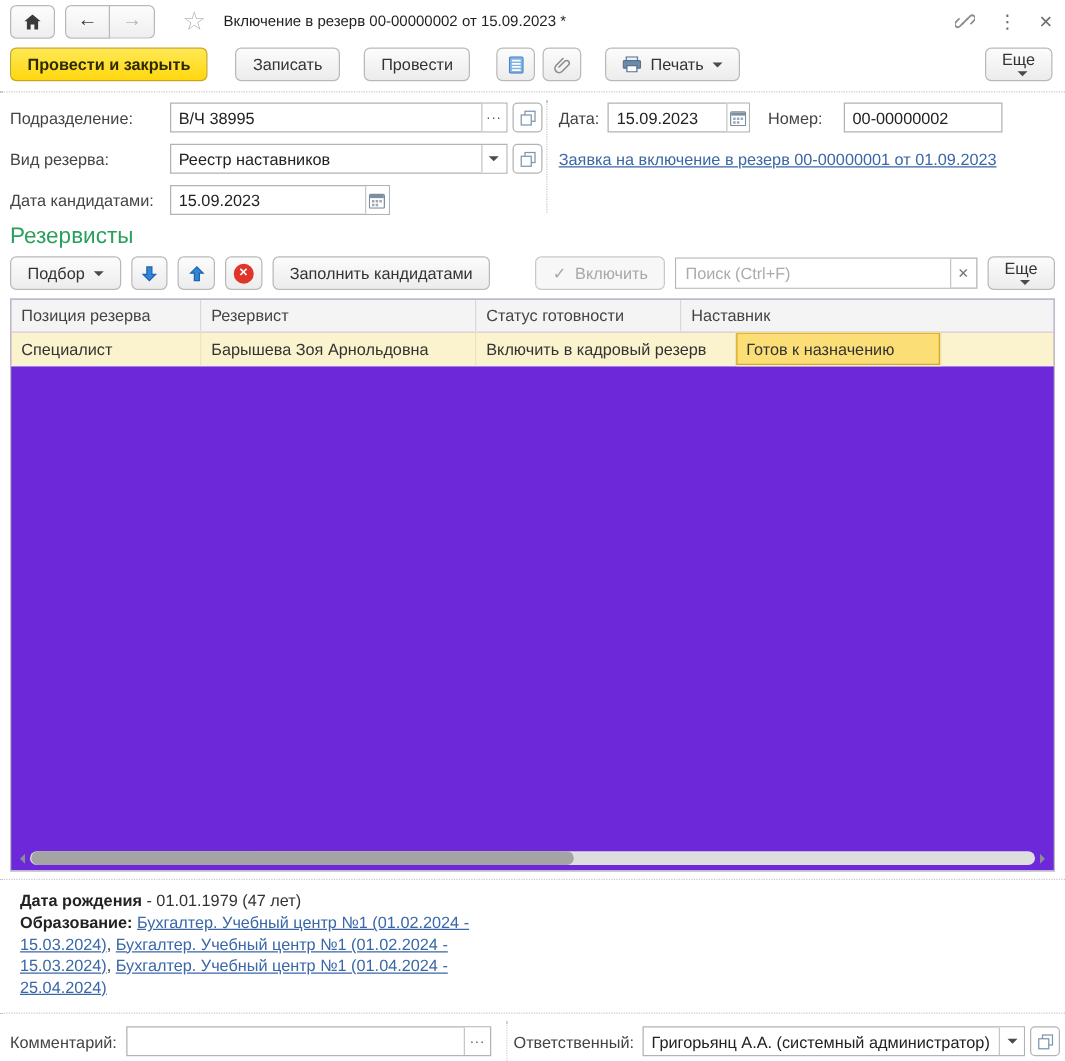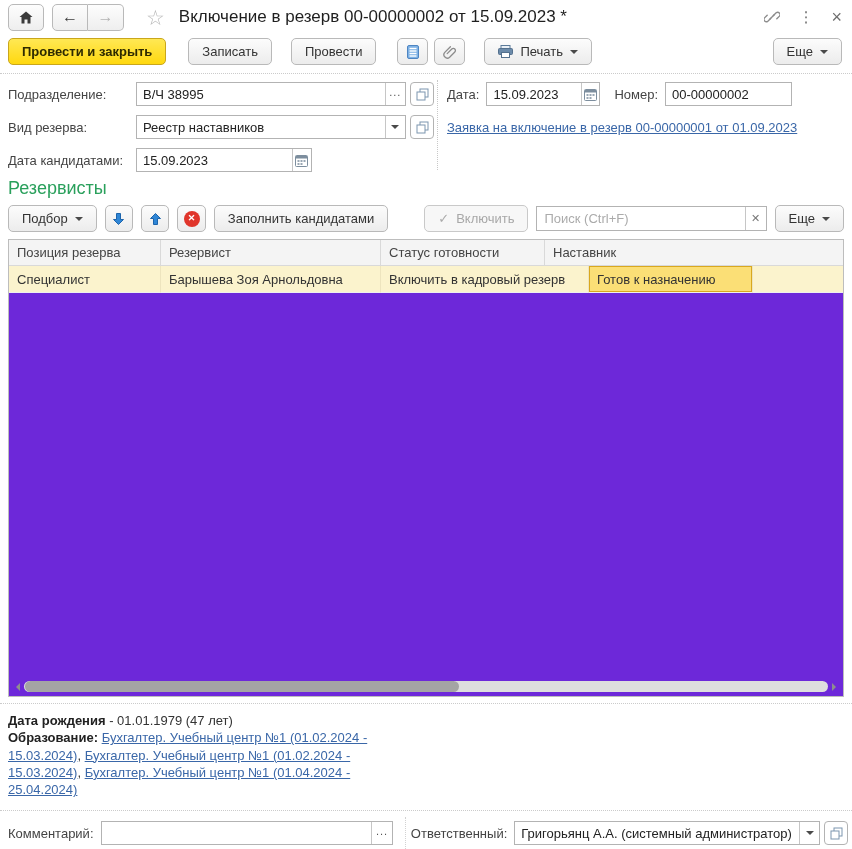--- a/index.html
+++ b/index.html
@@ -9,21 +9,21 @@
   
   .titlebar { display:flex; align-items:center; height:34px; padding:0 10px 0 8px; }
   .nav-btn { height:27px; width:36px; display:flex; align-items:center; justify-content:center;
     background:linear-gradient(#FDFDFD,#EEEEEE); border:1px solid #B9B9B9; border-radius:5px; cursor:pointer; }
   .nav-pair { display:inline-flex; margin-left:8px; }
   .nav-pair .nav-btn:first-child { border-radius:5px 0 0 5px; }
   .nav-pair .nav-btn:last-child { border-radius:0 5px 5px 0; border-left:none; }
   .arrow-glyph { font-size:16px; font-weight:bold; color:#3A3A3A; line-height:1; }
   .arrow-glyph.disabled { color:#B3B3B3; font-weight:normal; }
   .star { font-size:21px; color:#B9B9B9; margin-left:22px; cursor:pointer; line-height:1; }
-  .wtitle { font-size:17px; color:#1F1F1F; margin-left:14px; white-space:nowrap; }
+  .wtitle { font-size:12px; color:#1F1F1F; margin-left:14px; white-space:nowrap; }
   .tb-right { margin-left:auto; display:flex; align-items:center; gap:18px; }
   .tb-ico { color:#6F6F6F; cursor:pointer; display:flex; align-items:center; }
   .dots { font-size:15px; letter-spacing:0; }
   .closex { font-size:18px; }
 
   
   .cmdbar { display:flex; align-items:center; padding:4px 10px 8px 8px; }
   .btn { height:27px; display:inline-flex; align-items:center; justify-content:center; padding:0 13px;
     background:linear-gradient(#FCFCFC,#ECECEC); border:1px solid #B9B9B9; border-radius:5px;
     font-size:13px; color:#333; cursor:pointer; white-space:nowrap; }
@@ -56,42 +56,42 @@
   .grid-toolbar { display:flex; align-items:center; padding:0 8px 7px 8px; gap:8px; }
   .btn-dis { color:#A8A8A8; border-color:#C9C9C9; background:#F7F7F7; cursor:default; margin-left:28px; }
   .chk { color:#ABABAB; margin-right:7px; font-size:13px; }
   .del-circle { width:16px; height:16px; border-radius:50%; background:#E0352B; color:#fff; font-size:9px;
     font-weight:bold; display:flex; align-items:center; justify-content:center; line-height:1; }
   .search { display:flex; align-items:stretch; height:25px; width:253px; border:1px solid #B3B3B3; background:#fff; }
   .search input { flex:1; border:none; outline:none; padding:0 7px; font:inherit; color:#222; min-width:0; }
   .search input::placeholder { color:#ABABAB; }
   .search .clear { width:21px; border-left:1px solid #C6C6C6; display:flex; align-items:center; justify-content:center;
     color:#777; font-size:11px; cursor:pointer; }
-  .ml-auto { margin-left:auto; }
+  .ml-auto { margin-left:auto;flex-direction:column; }
 
   
   .grid { margin:0 8px; border:1px solid #BDBDBD; height:458px; position:relative; display:flex; flex-direction:column; background:#6d28d9; }
   .g-head { display:flex; background:#F4F4F4; border-bottom:1px solid #D9D9D9; height:26px; }
   .g-head .cell { color:#444; }
   .cell { padding:0 8px; line-height:26px; border-right:1px solid #D9D9D9; overflow:hidden; white-space:nowrap; }
   .c1{width:152px;} .c2{width:220px;} .c3{width:208px;} .c4{width:164px;} .c5{flex:1; border-right:none;}
   .g-row { display:flex; background:#FBF3CD; height:27px; cursor:pointer; }
   .g-row .cell { line-height:27px; border-right:1px solid #EDE4BE; border-bottom:1px solid #EFEFEF; }
   .g-row .c5 { border-right:none; }
   .cell-selected { background:#FBDF76; box-shadow: inset 0 0 0 1px #D9A81F; }
   .g-body { flex:1; }
   .hscroll { position:absolute; left:3px; right:3px; bottom:3px; height:13px; display:flex; align-items:center; }
   .sb-arrow { width:0; height:0; border:4px solid transparent; cursor:pointer; }
   .sb-left { border-right-color:#8E8E8E; margin-right:4px; }
   .sb-right { border-left-color:#8E8E8E; margin-left:4px; }
   .sb-track { flex:1; height:11px; background:#DEDEDE; border-radius:6px; position:relative; }
   .sb-thumb { position:absolute; left:1px; top:0; height:11px; width:54%; background:#A4A4A4; border-radius:6px; cursor:grab; }
 
   
-  .details { padding:8px 8px 4px 8px; line-height:1.33; }
+  .details { padding:8px 8px 4px 16px; line-height:1.33; }
   .edu { width:380px; }
   b { color:#222; }
 
   
   .footer { display:flex; align-items:center; border-top:1px dotted #CBCBCB; margin-top:8px; padding:10px 4px 8px 8px; position:relative; }
   .f-div { position:absolute; left:405px; top:6px; bottom:4px; border-left:1px dotted #D2D2D2; }
   svg { display:block; }
 </style>
 </head>
 <body>
@@ -244,21 +244,21 @@
                   <rect x="5.5" y="6" width="2" height="2"></rect>
                   <rect x="8.5" y="6" width="2" height="2"></rect>
                   <rect x="2.5" y="9" width="2" height="2"></rect>
                   <rect x="5.5" y="9" width="2" height="2"></rect>
                 </g>
               </svg>
           </span>
         </span>
       </div>
       <span class="rlabel" style="margin-left:14px;">Номер:</span>
-      <div class="combo" style="width:127px;">
+      <div class="combo" style="width:127px;margin-left:10px;">
         <input value="00-00000002" style="">
       </div>
     </div>
     <a class="link req-link">Заявка на включение в резерв 00-00000001 от 01.09.2023</a>
   </div>
 </div>
 
 <div class="section-title">Резервисты</div>
 
 <div class="grid-toolbar">

